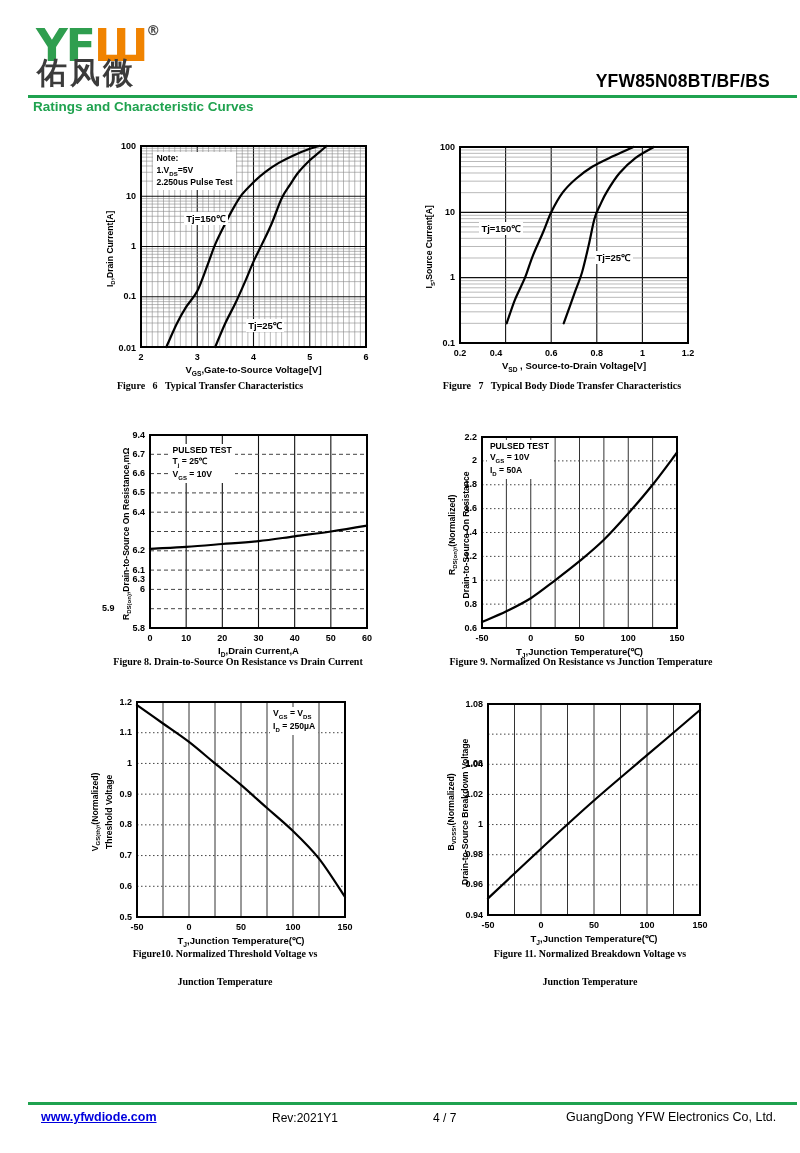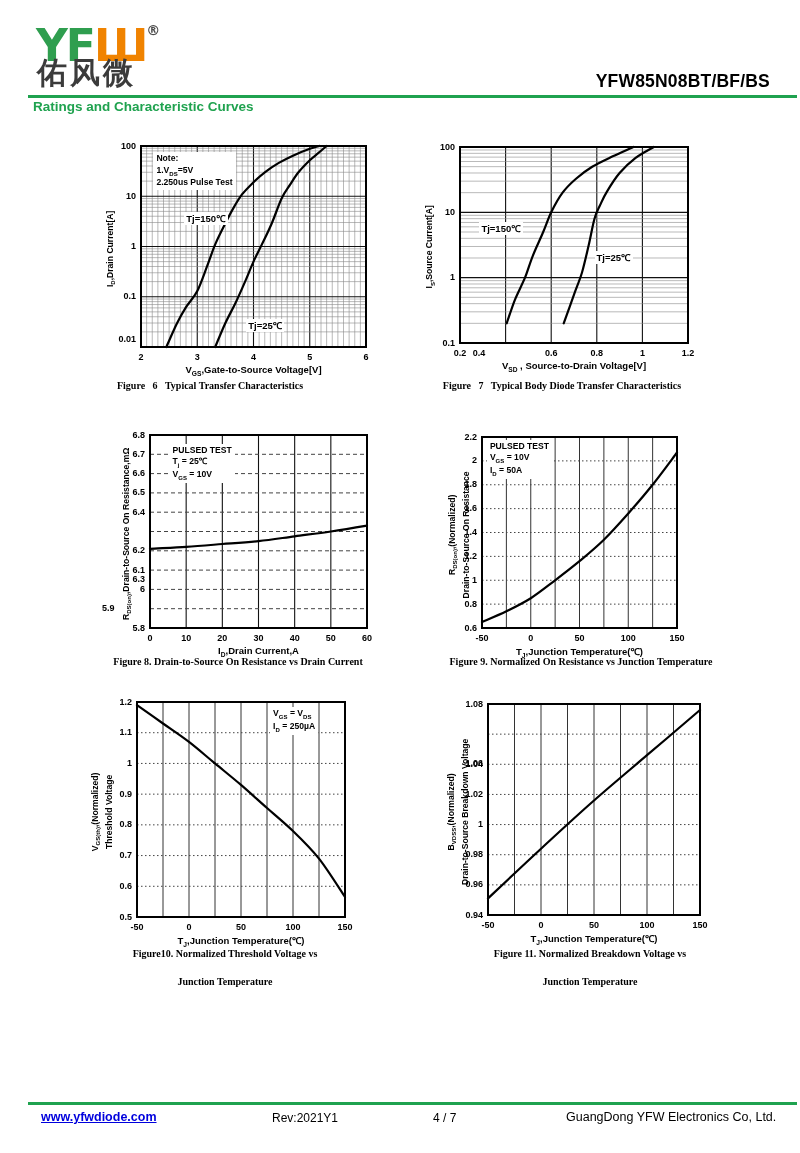--- a/index.html
+++ b/index.html
@@ -117,21 +117,21 @@
       <line x1="0" y1="19.9964854357699" x2="225" y2="19.9964854357699" stroke="#8a8a8a" stroke-width="0.6"></line>
       <line x1="0" y1="15.12675728211505" x2="225" y2="15.12675728211505" stroke="#8a8a8a" stroke-width="0.6"></line>
       <line x1="0" y1="11.147899668221896" x2="225" y2="11.147899668221896" stroke="#8a8a8a" stroke-width="0.6"></line>
       <line x1="0" y1="7.783823489283577" x2="225" y2="7.783823489283577" stroke="#8a8a8a" stroke-width="0.6"></line>
       <line x1="0" y1="4.869728153654819" x2="225" y2="4.869728153654819" stroke="#8a8a8a" stroke-width="0.6"></line>
       <line x1="0" y1="2.2993139006739227" x2="225" y2="2.2993139006739227" stroke="#8a8a8a" stroke-width="0.6"></line>
       <path d="M25.3 201.0 C 27.0 197.3, 32.2 185.2, 35.4 178.5 C 38.7 171.9, 41.5 166.8, 45.0 161.2 C 48.5 155.6, 52.7 152.0, 56.3 145.0 C 59.8 138.1, 63.4 127.2, 66.4 119.4 C 69.4 111.7, 71.2 105.4, 74.2 98.4 C 77.2 91.4, 81.3 83.4, 84.4 77.3 C 87.5 71.1, 90.0 66.2, 92.8 61.4 C 95.6 56.5, 98.0 52.4, 101.2 48.2 C 104.5 44.0, 108.8 39.9, 112.5 36.2 C 116.3 32.6, 119.5 29.5, 123.8 26.3 C 128.0 23.1, 133.1 19.7, 137.8 16.9 C 142.5 14.2, 146.7 12.1, 151.9 9.7 C 157.0 7.4, 164.3 4.4, 168.8 2.8 C 173.2 1.2, 176.7 0.5, 178.3 0.0" fill="none" stroke="#000" stroke-width="2.2" stroke-linecap="round"></path>
       <path d="M74.2 201.0 C 75.9 197.0, 81.0 184.4, 84.4 177.0 C 87.8 169.7, 91.2 163.9, 94.5 157.0 C 97.8 150.1, 101.1 142.5, 104.1 135.6 C 107.1 128.7, 109.7 121.8, 112.5 115.6 C 115.3 109.4, 117.9 104.7, 120.9 98.4 C 123.9 92.2, 127.2 85.7, 130.5 78.0 C 133.8 70.4, 137.5 59.1, 140.6 52.5 C 143.7 46.0, 146.3 43.0, 149.1 38.7 C 151.9 34.3, 154.2 30.3, 157.5 26.3 C 160.8 22.2, 165.5 17.5, 168.8 14.3 C 172.0 11.1, 174.4 9.5, 177.2 7.2 C 180.0 4.8, 184.2 1.2, 185.6 0.0" fill="none" stroke="#000" stroke-width="2.2" stroke-linecap="round"></path>
       <rect x="0" y="0" width="225" height="201" fill="none" stroke="#000" stroke-width="2"></rect>
     </svg>
-    <div class="tick" style="left: 93px; top: 334px; width: 43px; text-align: right;">0.01</div>
+    <div class="tick" style="left: 93px; top: 343px; width: 43px; text-align: right;">0.01</div>
     <div class="tick" style="left: 93px; top: 291.25px; width: 43px; text-align: right;">0.1</div>
     <div class="tick" style="left: 93px; top: 241px; width: 43px; text-align: right;">1</div>
     <div class="tick" style="left: 93px; top: 190.75px; width: 43px; text-align: right;">10</div>
     <div class="tick" style="left: 93px; top: 140.5px; width: 43px; text-align: right;">100</div>
     <div class="tick" style="left: 126px; top: 352px; width: 30px; text-align: center;">2</div>
     <div class="tick" style="left: 182.25px; top: 352px; width: 30px; text-align: center;">3</div>
     <div class="tick" style="left: 238.5px; top: 352px; width: 30px; text-align: center;">4</div>
     <div class="tick" style="left: 294.75px; top: 352px; width: 30px; text-align: center;">5</div>
     <div class="tick" style="left: 351px; top: 352px; width: 30px; text-align: center;">6</div>
     <div class="axis-label" style="left: 141px; top: 364px; width: 225px;">V<sub style="font-size:70%">GS</sub>,Gate-to-Source Voltage[V]</div>
@@ -179,21 +179,21 @@
       <line x1="0" y1="2.9894893832974674" x2="228" y2="2.9894893832974674" stroke="#8a8a8a" stroke-width="0.6"></line>
       <path d="M46.7 176.3 C 48.1 172.5, 51.7 160.9, 54.7 153.3 C 57.8 145.7, 61.9 138.2, 65.0 130.7 C 68.0 123.2, 69.9 115.9, 73.0 108.3 C 76.0 100.7, 80.2 92.2, 83.2 85.0 C 86.3 77.8, 88.0 71.9, 91.2 65.3 C 94.4 58.8, 98.4 51.3, 102.6 45.7 C 106.8 40.0, 111.3 35.8, 116.3 31.5 C 121.2 27.1, 126.2 23.4, 132.2 19.7 C 138.3 16.0, 145.9 12.6, 152.8 9.3 C 159.6 6.0, 169.9 1.6, 173.3 0.0" fill="none" stroke="#000" stroke-width="2.2" stroke-linecap="round"></path>
       <path d="M103.7 176.3 C 105.5 171.5, 111.0 156.1, 114.0 147.6 C 117.0 139.2, 119.5 133.8, 122.0 125.5 C 124.4 117.2, 126.7 106.6, 128.8 97.7 C 130.9 88.7, 132.6 78.3, 134.5 71.7 C 136.4 65.0, 138.1 62.5, 140.2 57.9 C 142.3 53.3, 143.8 49.6, 147.1 44.3 C 150.3 39.0, 154.8 31.6, 159.6 26.0 C 164.3 20.4, 169.9 15.3, 175.6 10.9 C 181.3 6.6, 190.8 1.8, 193.8 0.0" fill="none" stroke="#000" stroke-width="2.2" stroke-linecap="round"></path>
       <rect x="0" y="0" width="228" height="196" fill="none" stroke="#000" stroke-width="2"></rect>
     </svg>
     <div class="tick" style="left: 412px; top: 337.5px; width: 43px; text-align: right;">0.1</div>
     <div class="tick" style="left: 412px; top: 272.167px; width: 43px; text-align: right;">1</div>
     <div class="tick" style="left: 412px; top: 206.833px; width: 43px; text-align: right;">10</div>
     <div class="tick" style="left: 412px; top: 141.5px; width: 43px; text-align: right;">100</div>
     <div class="tick" style="left: 445px; top: 348px; width: 30px; text-align: center;">0.2</div>
-    <div class="tick" style="left: 464px; top: 348px; width: 30px; text-align: center;">0.4</div>
+    <div class="tick" style="left: 481px; top: 348px; width: 30px; text-align: center;">0.4</div>
     <div class="tick" style="left: 536.2px; top: 348px; width: 30px; text-align: center;">0.6</div>
     <div class="tick" style="left: 581.8px; top: 348px; width: 30px; text-align: center;">0.8</div>
     <div class="tick" style="left: 627.4px; top: 348px; width: 30px; text-align: center;">1</div>
     <div class="tick" style="left: 673px; top: 348px; width: 30px; text-align: center;">1.2</div>
     <div class="axis-label" style="left: 460px; top: 360px; width: 228px;">V<sub style="font-size:70%">SD</sub> ,  Source-to-Drain Voltage[V]</div>
     <div class="ylab" style="left: 303px; top: 240px; width: 256px;">
       <div>I<sub style="font-size:70%">S</sub>,Source Current[A]</div>
     </div>
     <div class="curve-label" style="left: 479.38px; top: 221.789px;">Tj=150℃</div>
     <div class="curve-label" style="left: 594.52px; top: 250.615px;">Tj=25℃</div>
@@ -219,21 +219,21 @@
     <div class="tick" style="left: 102px; top: 622.5px; width: 43px; text-align: right;">5.8</div>
     <div class="tick" style="left: 102px; top: 603.2px; width: 43px; text-align: left;">5.9</div>
     <div class="tick" style="left: 102px; top: 583.9px; width: 43px; text-align: right;">6</div>
     <div class="tick" style="left: 102px; top: 564.6px; width: 43px; text-align: right;">6.1</div>
     <div class="tick" style="left: 102px; top: 545.3px; width: 43px; text-align: right;">6.2</div>
     <div class="tick" style="left: 102px; top: 526px; width: 43px; text-align: right; margin-top: 48px;">6.3</div>
     <div class="tick" style="left: 102px; top: 506.7px; width: 43px; text-align: right;">6.4</div>
     <div class="tick" style="left: 102px; top: 487.4px; width: 43px; text-align: right;">6.5</div>
     <div class="tick" style="left: 102px; top: 468.1px; width: 43px; text-align: right;">6.6</div>
     <div class="tick" style="left: 102px; top: 448.8px; width: 43px; text-align: right;">6.7</div>
-    <div class="tick" style="left: 102px; top: 429.5px; width: 43px; text-align: right;">6.8</div>
+    <div class="tick" style="left: 102px; top: 429.5px; width: 43px; text-align: right;">9.4</div>
     <div class="tick" style="left: 135px; top: 633px; width: 30px; text-align: center;">0</div>
     <div class="tick" style="left: 171.167px; top: 633px; width: 30px; text-align: center;">10</div>
     <div class="tick" style="left: 207.333px; top: 633px; width: 30px; text-align: center;">20</div>
     <div class="tick" style="left: 243.5px; top: 633px; width: 30px; text-align: center;">30</div>
     <div class="tick" style="left: 279.667px; top: 633px; width: 30px; text-align: center;">40</div>
     <div class="tick" style="left: 315.833px; top: 633px; width: 30px; text-align: center;">50</div>
     <div class="tick" style="left: 352px; top: 633px; width: 30px; text-align: center;">60</div>
     <div class="axis-label" style="left: 150px; top: 645px; width: 217px;">I<sub style="font-size:70%">D</sub>,Drain Current,A</div>
     <div class="ylab" style="left: 0.5px; top: 526.5px; width: 253px;">
       <div>R<sub style="font-size:70%">DS(on)</sub>,Drain-to-Source On Resistance,mΩ</div>

